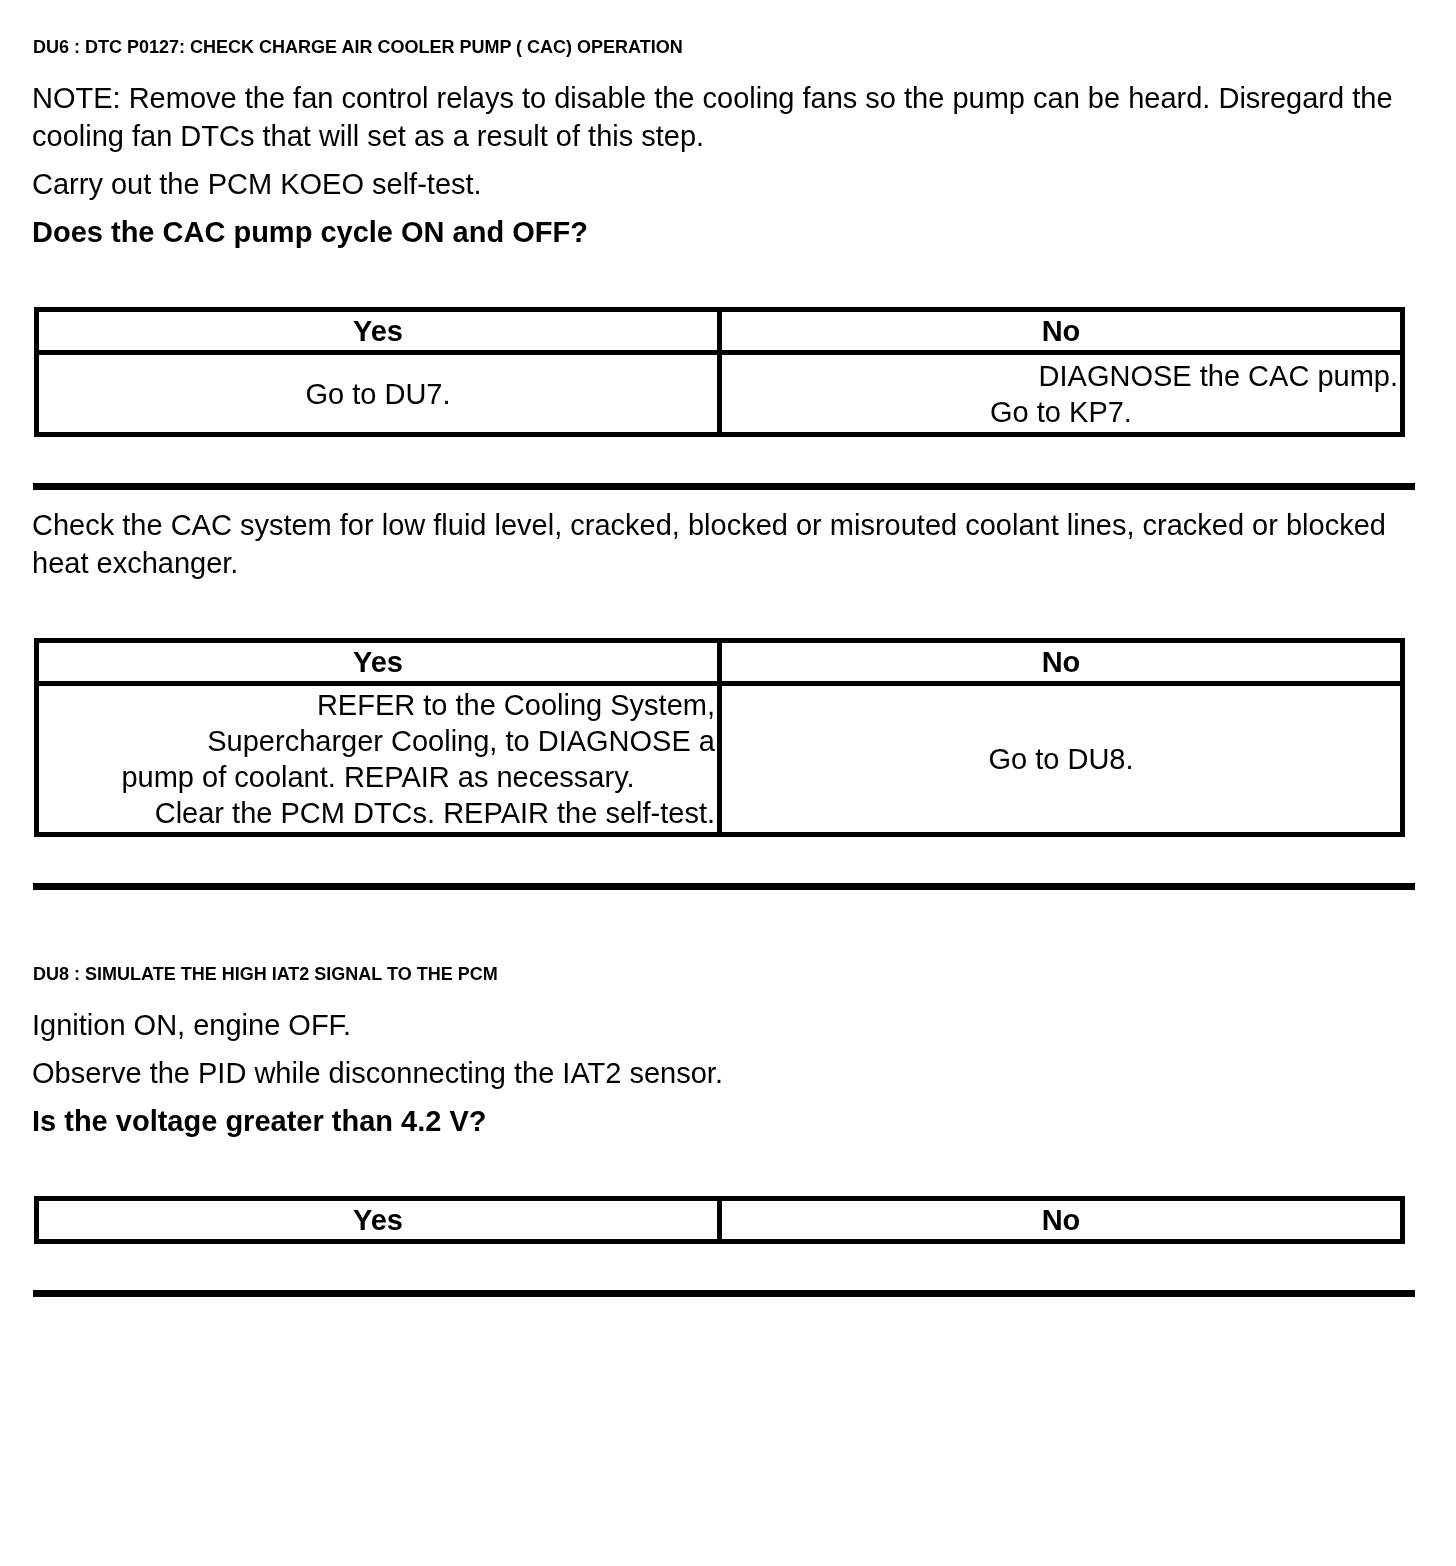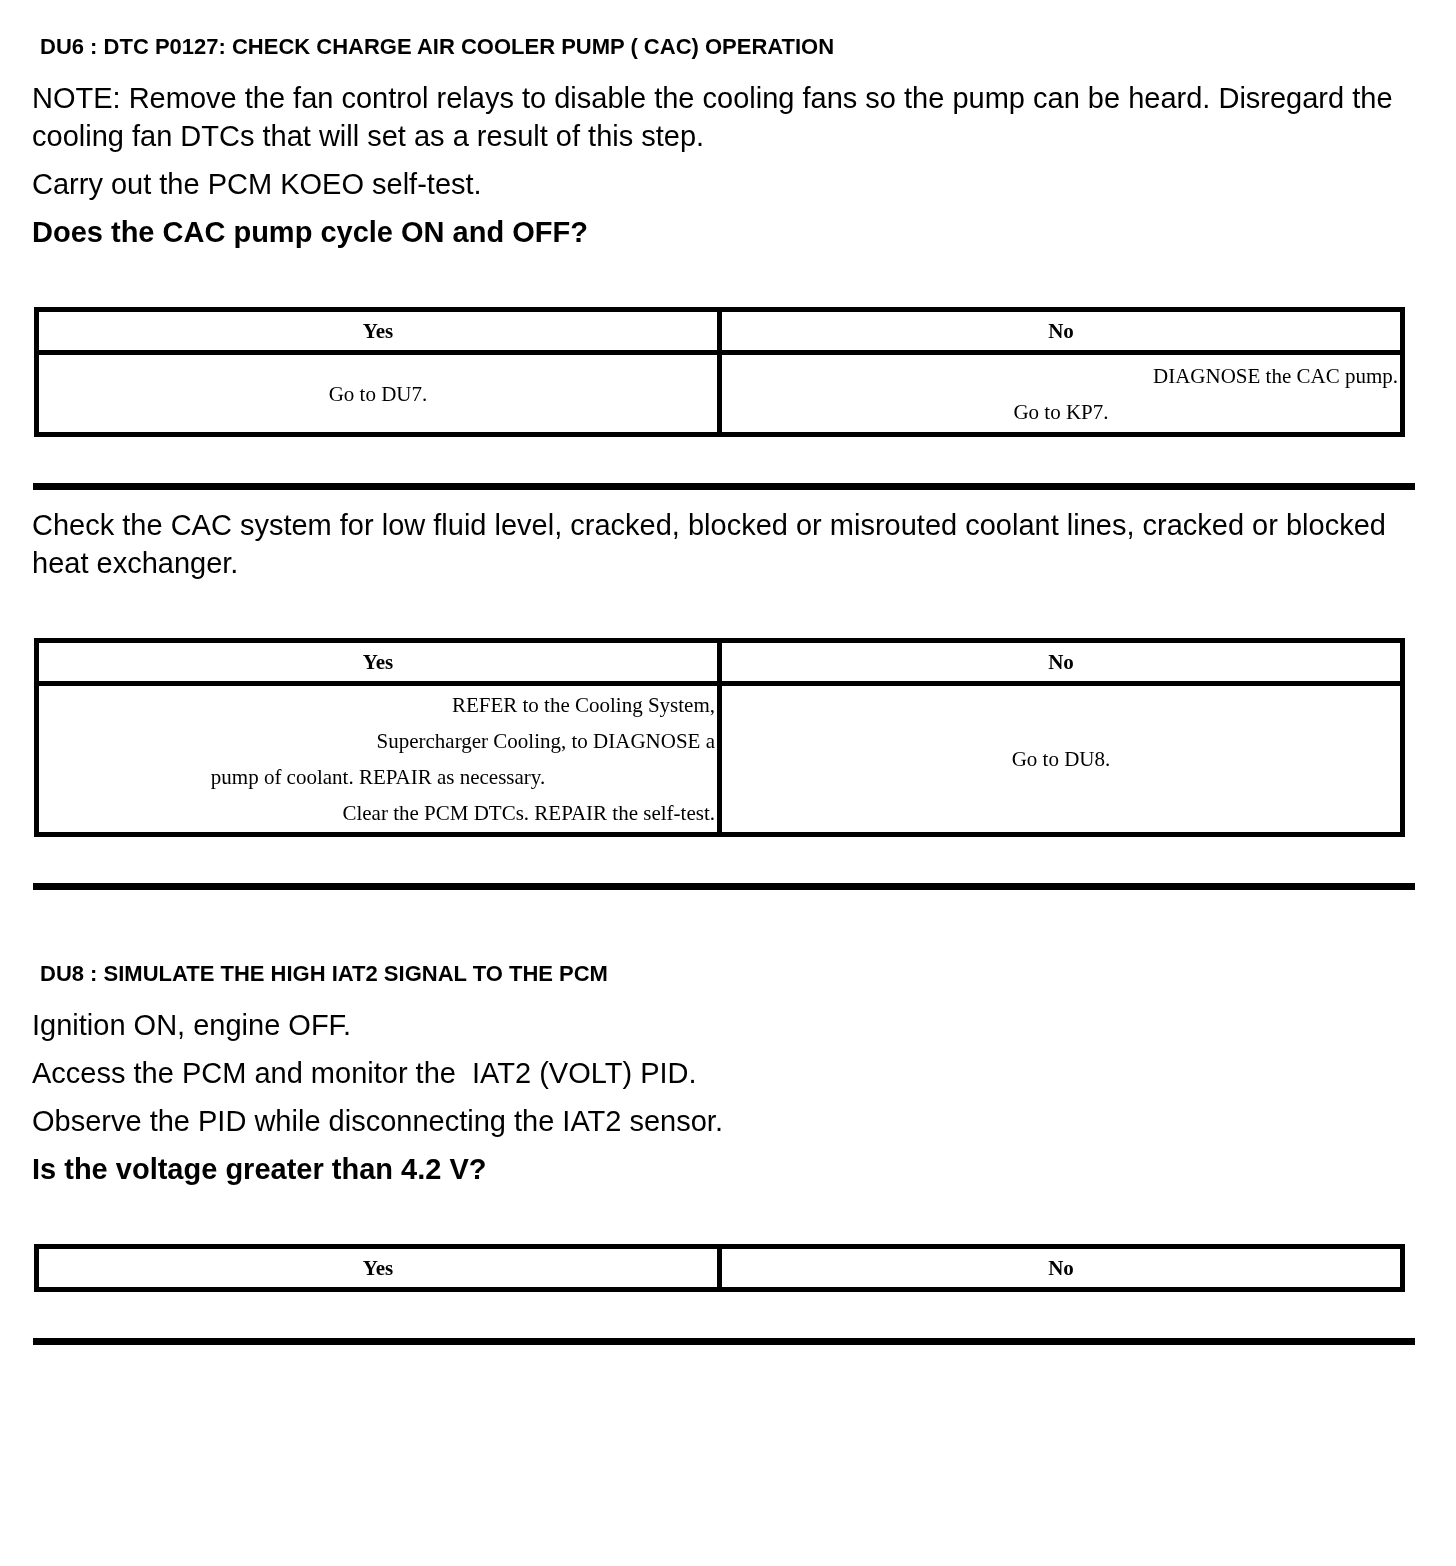--- a/index.html
+++ b/index.html
@@ -9,24 +9,24 @@
     height: 1566px;
     color: #000000;
     font-family: "Liberation Sans", sans-serif;
     overflow: hidden;
   }
   .page {
     padding-left: 32px;
     padding-right: 38px;
   }
   .sec-heading {
-    font-size: 22px;
+    font-size: 18px;
     line-height: 32px;
     font-weight: bold;
-    margin-left: 8px;
+    margin-left: 1px;
     white-space: pre-wrap;
   }
   .sec-0 .sec-heading { margin-top: 31px; }
   .sec-1 .sec-heading, .sec-2 .sec-heading { margin-top: 68px; }
   .para {
     font-size: 29px;
     line-height: 38px;
     width: 1376px;
     margin-top: 10px;
     white-space: pre-wrap;
@@ -35,23 +35,22 @@
   .para.question { font-weight: bold; }
   .qtable {
     border-collapse: collapse;
     table-layout: fixed;
     width: 1371px;
     margin-left: 2px;
     margin-top: 56px;
   }
   .qtable th, .qtable td {
     border: 5px solid #000000;
-    font-size: 21px;
+    font-size: 29px;
     vertical-align: middle;
-    font-family: Liberation Serif, serif;
   }
   .qtable th {
     font-weight: bold;
     text-align: center;
     height: 38px;
     line-height: 38px;
     padding: 0;
   }
   .qtable td { padding: 1px 2px; }
   .ln { line-height: 36px; }
@@ -120,21 +119,20 @@
       </tr>
     </tbody>
       </table>
 
     <div class="divider"></div>
   </section>
 
   <section class="sec-2">
     <h2 class="sec-heading">DU8 : SIMULATE THE HIGH IAT2 SIGNAL TO THE PCM</h2>
     <p class="para first">Ignition ON, engine OFF.</p>
-    <p class="para">Access the PCM and monitor the  IAT2 (VOLT) PID.</p>
     <p class="para">Observe the PID while disconnecting the IAT2 sensor.</p>
     <p class="para question">Is the voltage greater than 4.2 V?</p>
 
     <table class="qtable">
       <tbody>
           <tr>
         <th>Yes</th>
         <th>No</th>
       </tr>
     </tbody>

